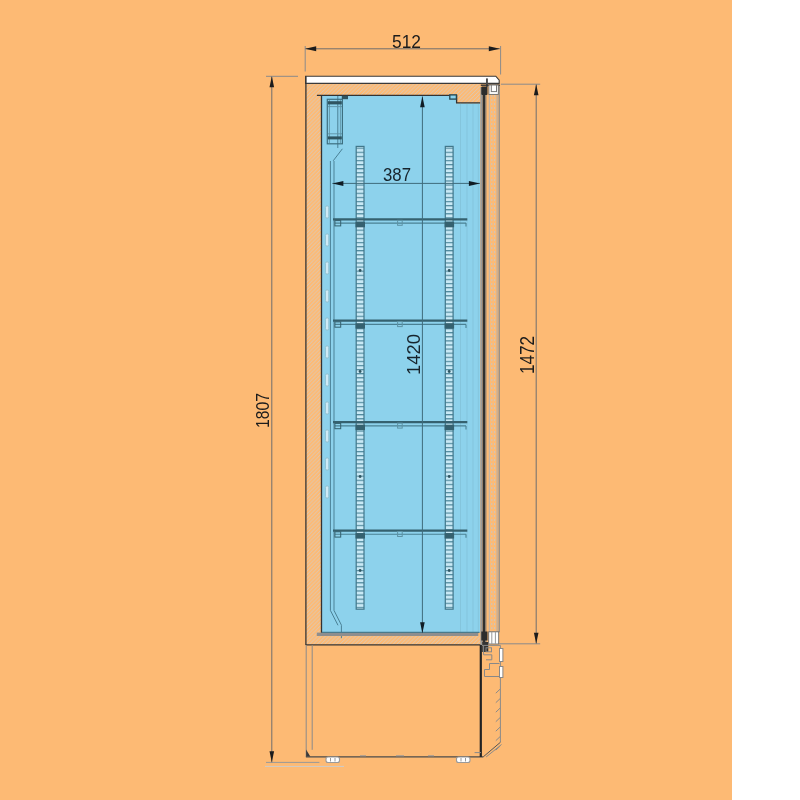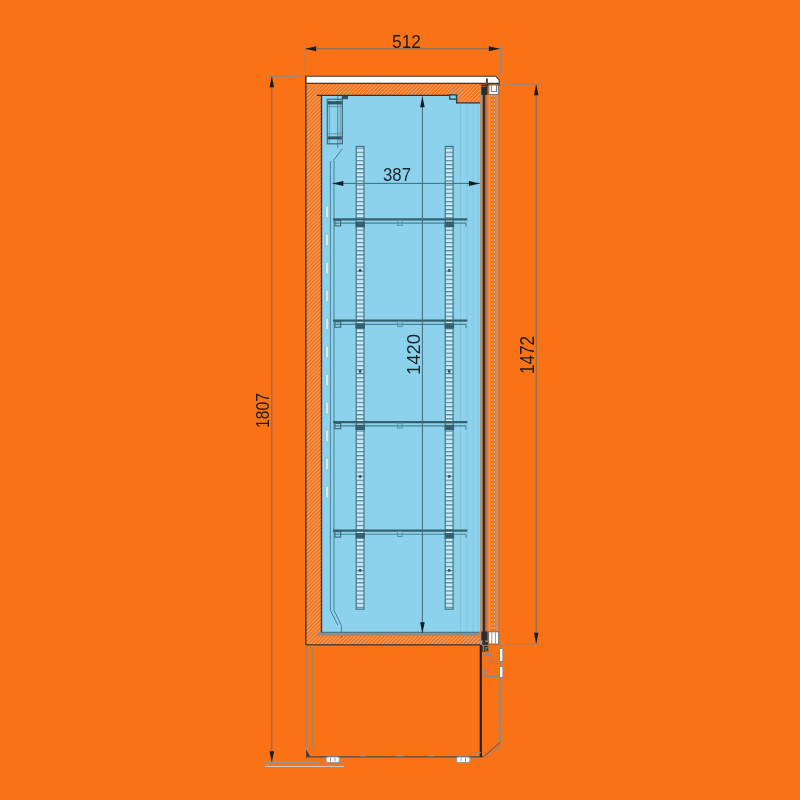--- a/index.html
+++ b/index.html
@@ -1,16 +1,16 @@
 <!DOCTYPE html>
 <html><head>
 <meta charset="utf-8">
 <style>
   html,body{margin:0;padding:0;background:#ffffff;}
-  #wrap{width:800px;height:800px;position:relative;background:#f97316;overflow:hidden;transform:translateZ(0);}
+  #wrap{width:732px;height:800px;position:relative;background:#fdba74;overflow:hidden;transform:translateZ(0);}
   svg{position:absolute;left:0;top:0;}
   text{font-family:"Liberation Sans",sans-serif;}
 </style>
 </head>
 <body>
 <div id="wrap">
 <svg width="800" height="800" viewBox="0 0 800 800">
 <defs>
   <pattern id="hat" width="3.8" height="3.8" patternUnits="userSpaceOnUse">
     <path d="M-0.95,0.95 L0.95,-0.95 M0,3.8 L3.8,0 M2.85,4.75 L4.75,2.85" stroke="#cdcdcd" stroke-width="0.75" fill="none"></path>

